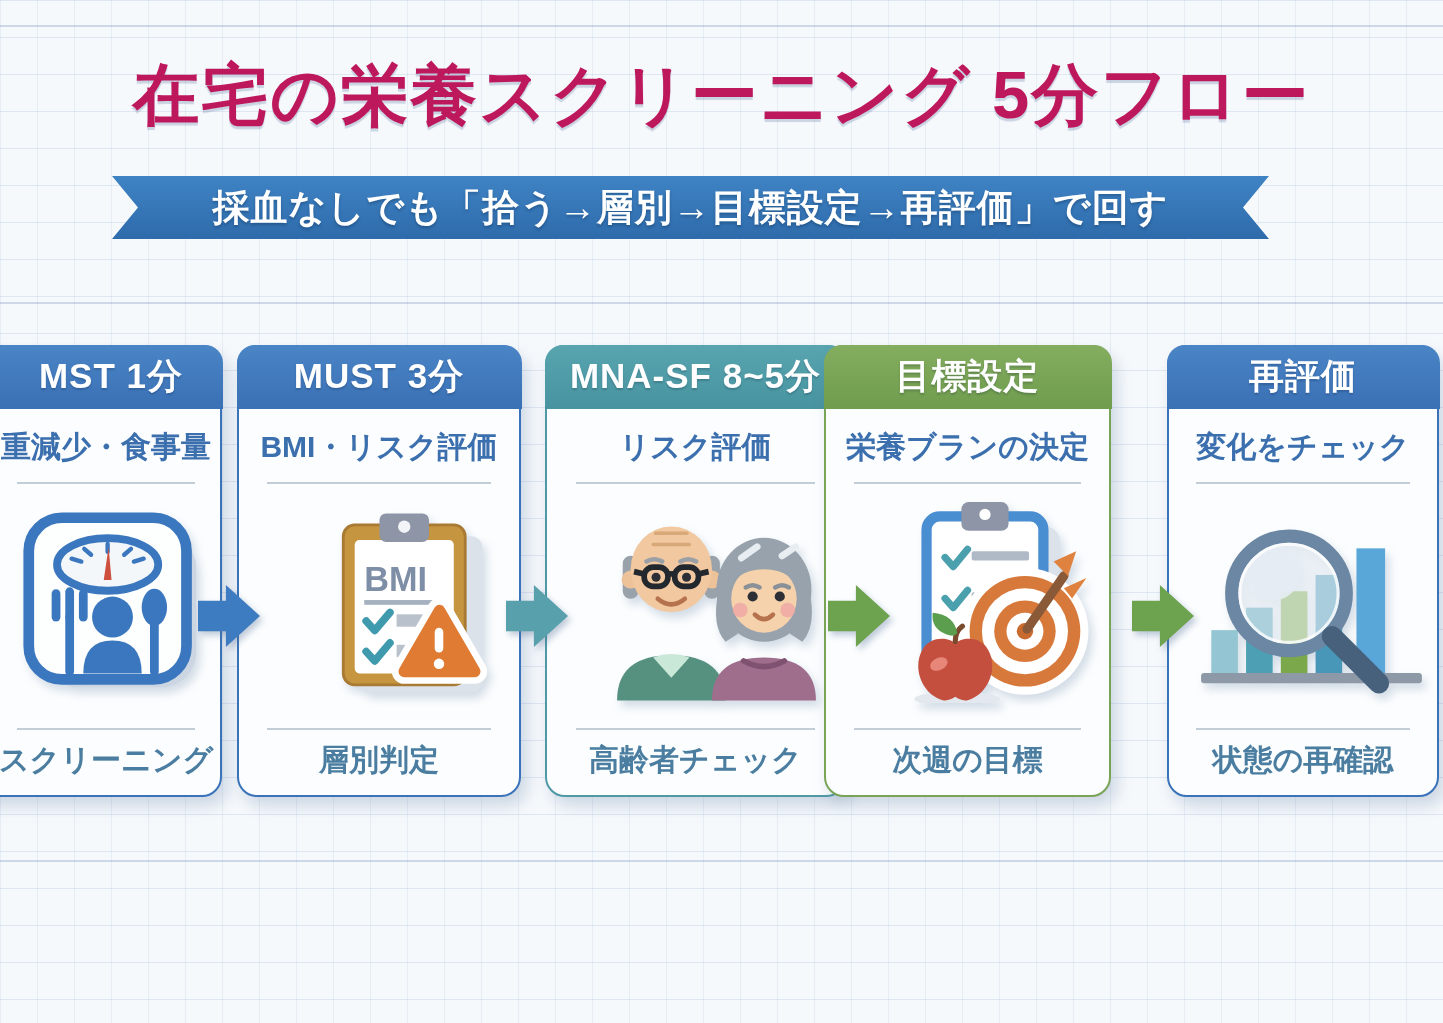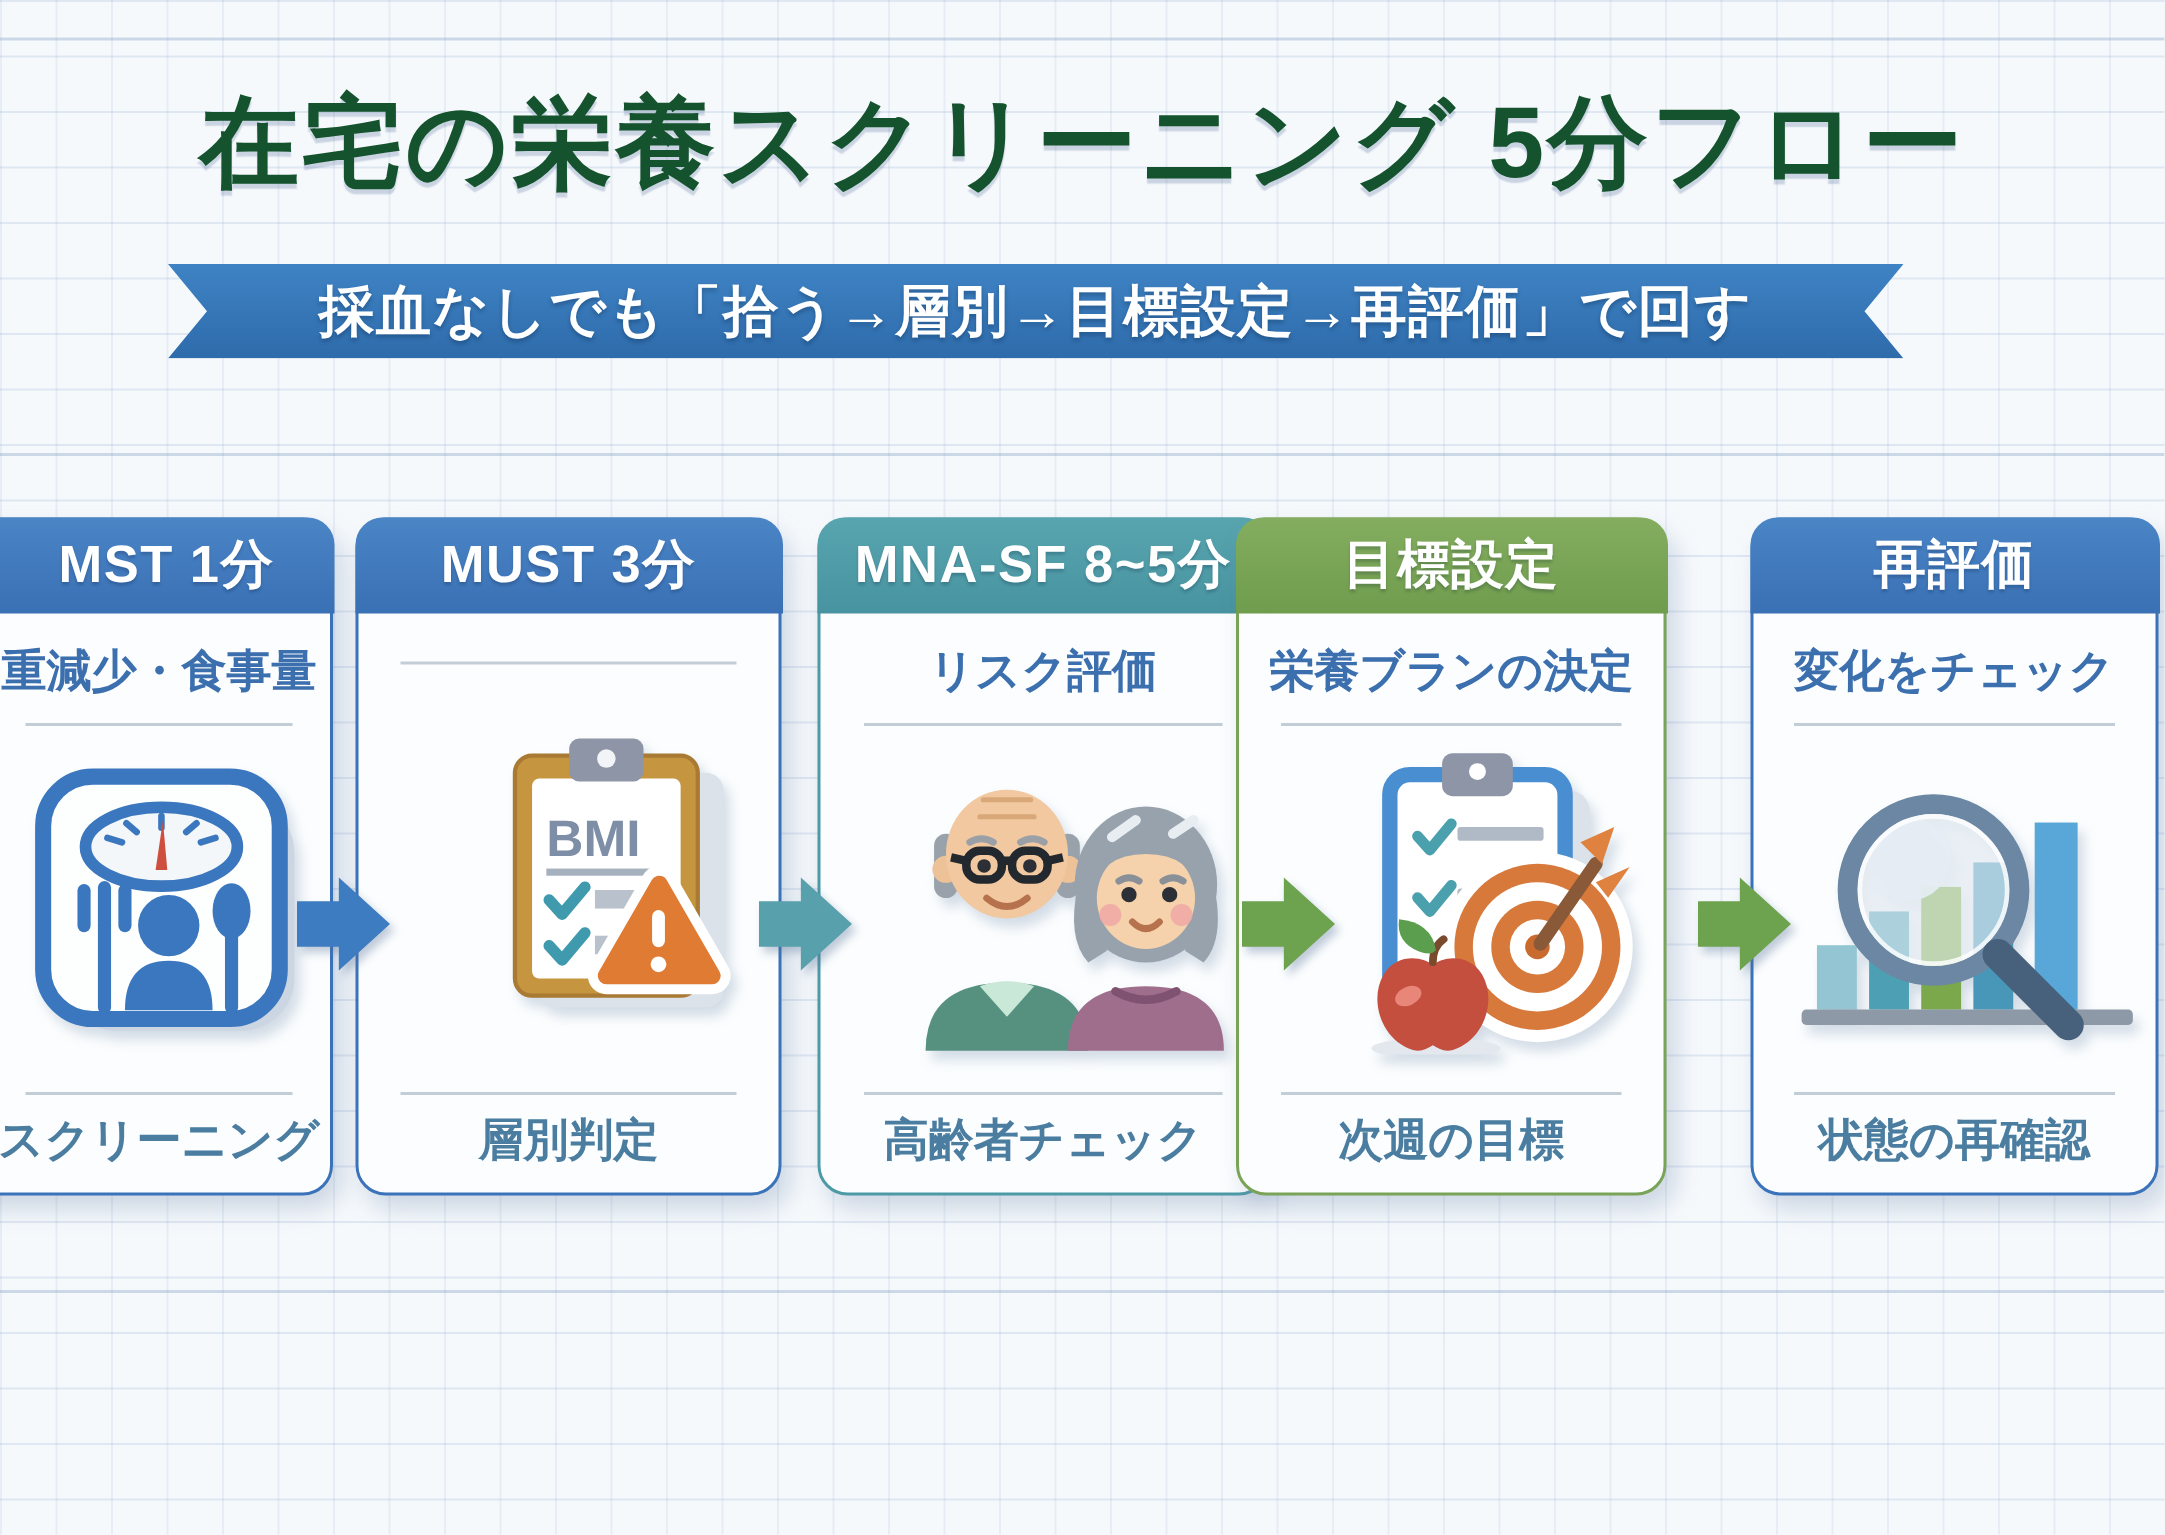--- a/index.html
+++ b/index.html
@@ -10,21 +10,21 @@
     background-image:
       linear-gradient(rgba(140,168,205,.22) 1px, transparent 1px),
       linear-gradient(90deg, rgba(140,168,205,.15) 1px, transparent 1px);
     background-size:37px 37px;
   }
   .rule{position:absolute;left:0;right:0;height:2px;background:rgba(125,155,195,.35);}
   .rule-1{top:25px}.rule-2{top:302px}.rule-3{top:860px}
 
   .title{
     position:absolute;top:50px;left:0;width:100%;margin:0;
-    text-align:center;font-size:67px;font-weight:800;color:#14532d;
+    text-align:center;font-size:67px;font-weight:800;color:#be185d;
     letter-spacing:2px;text-shadow:0 3px 1px rgba(47,77,130,.22);
   }
   .ribbon{
     position:absolute;top:176px;left:112px;width:1157px;height:63px;
     background:linear-gradient(180deg,#3f83c4,#2e6bab);
     clip-path:polygon(0 0,100% 0,calc(100% - 26px) 50%,100% 100%,0 100%,26px 50%);
     display:flex;align-items:center;justify-content:center;
     color:#fff;font-size:37px;font-weight:700;letter-spacing:1px;
     text-shadow:0 2px 3px rgba(0,30,60,.3);
   }
@@ -117,20 +117,21 @@
     <div class="sep"></div>
     <div class="caption">スクリーニング</div>
   </div>
 </section>
 
 <section class="card card--blue card-2">
   <header class="card-head">
     <span>MUST 3分</span>
   </header>
   <div class="card-body">
+    <div class="sub">BMI・リスク評価</div>
     <div class="sep"></div>
     <div class="icon-zone">
       <svg width="200" height="196" viewBox="0 0 210 200">
         <rect x="52" y="32" width="130" height="164" rx="12" fill="#dbe2ea"></rect>
         <rect x="36" y="20" width="128" height="168" rx="12" fill="#c6953f" stroke="#a87a33" stroke-width="3"></rect>
         <rect x="48" y="36" width="104" height="140" rx="5" fill="#ffffff"></rect>
         <rect x="74" y="8" width="52" height="30" rx="7" fill="#8d95a6"></rect>
         <circle cx="100" cy="22" r="6.5" fill="#f2f4f7"></circle>
         <text x="58" y="90" font-size="36" font-weight="bold" fill="#7e8ea6">BMI</text>
         <rect x="58" y="99" width="84" height="5" fill="#a6b1bf"></rect>

